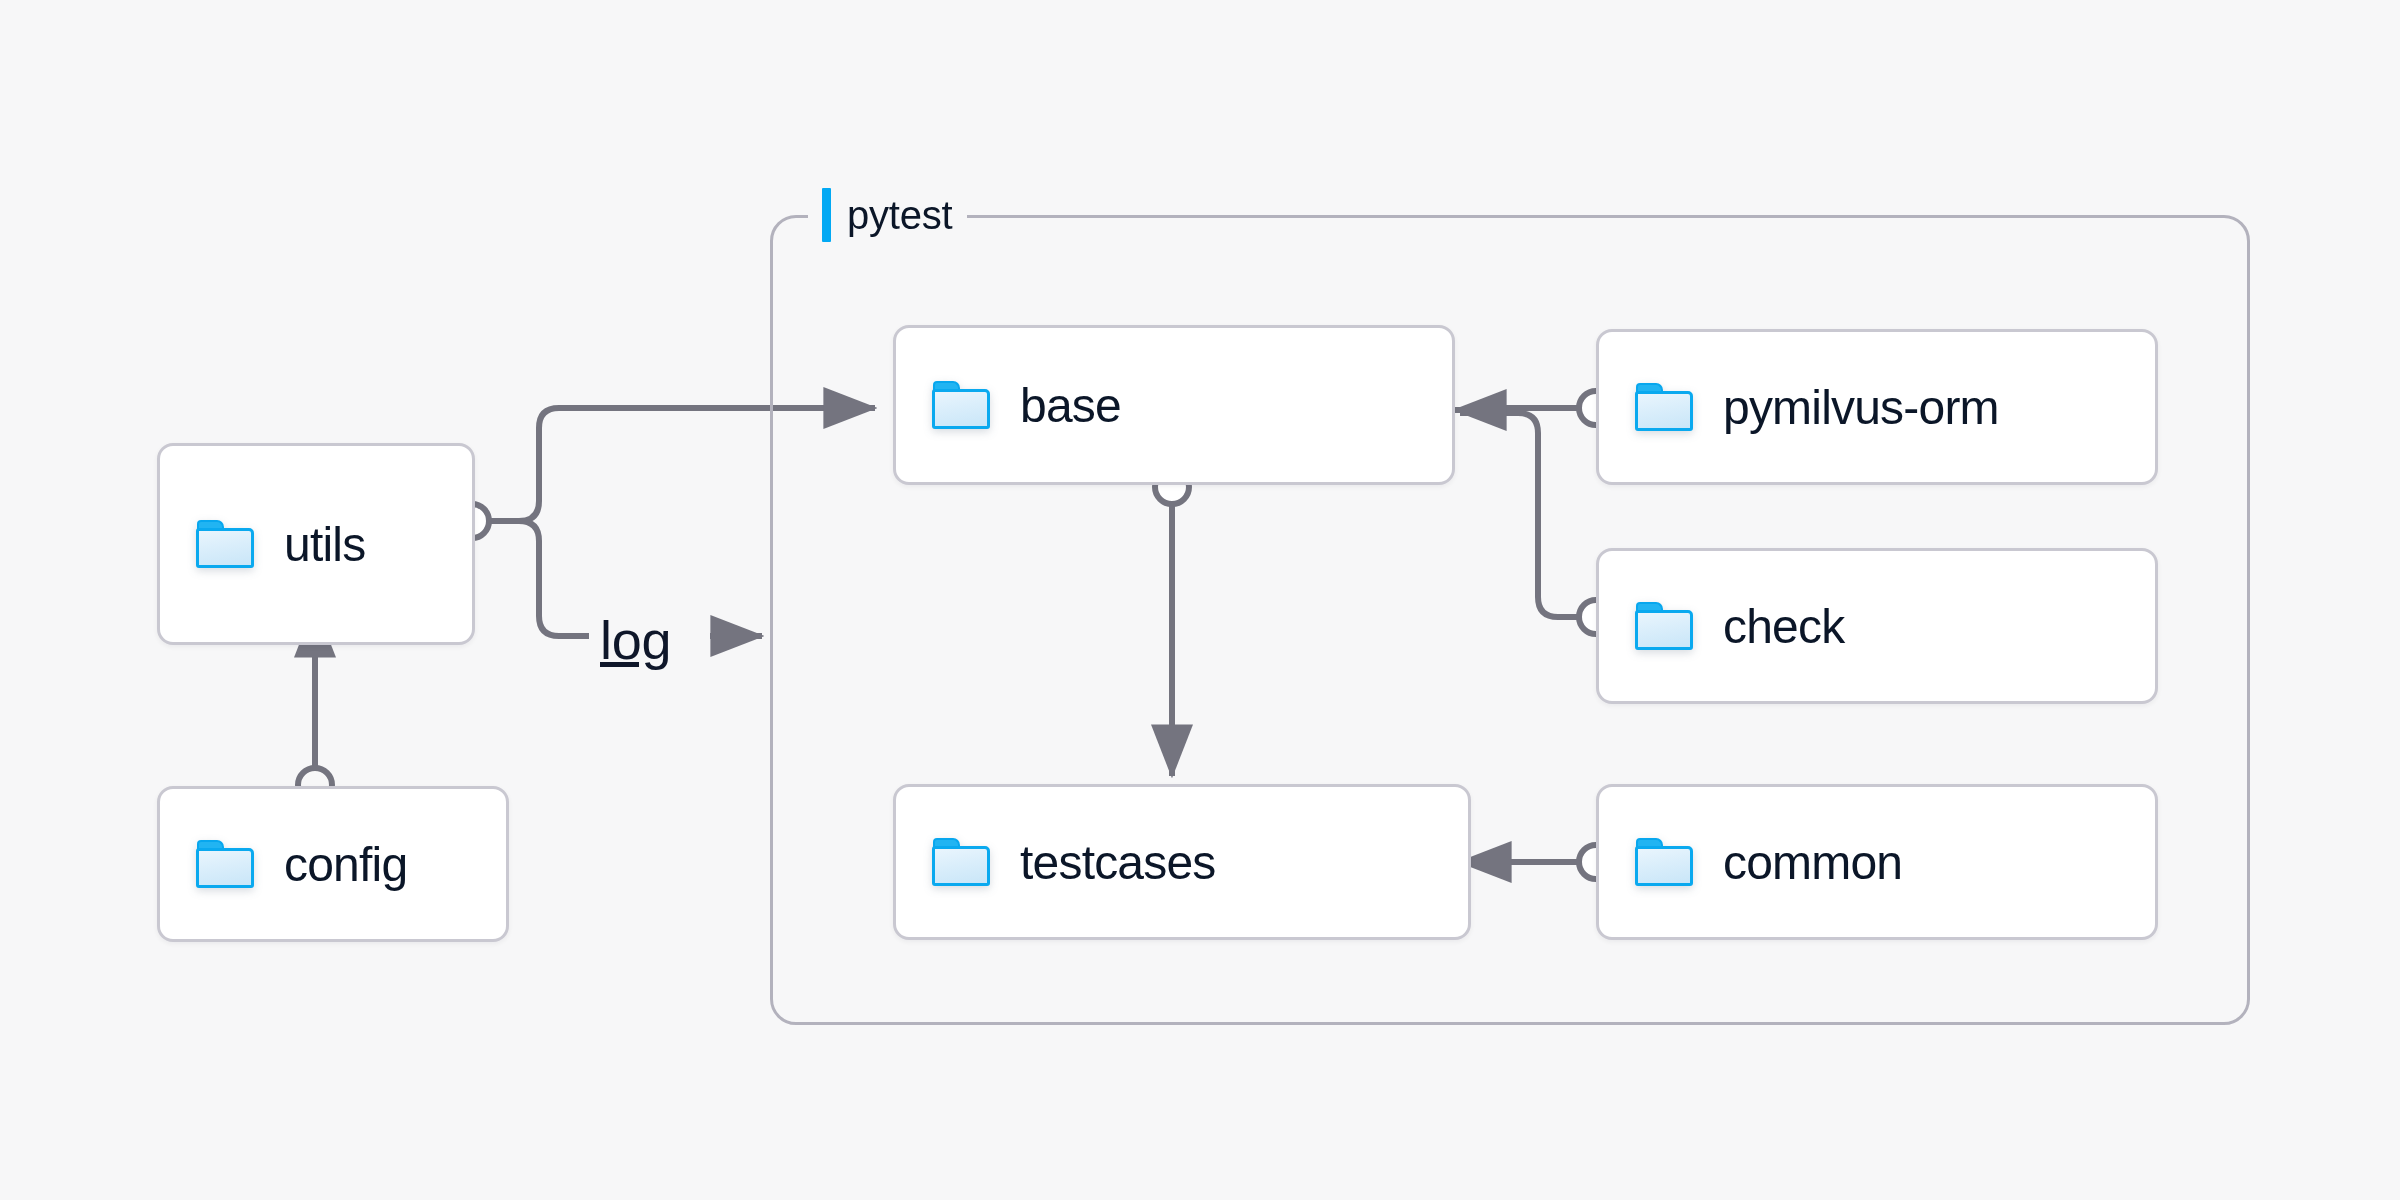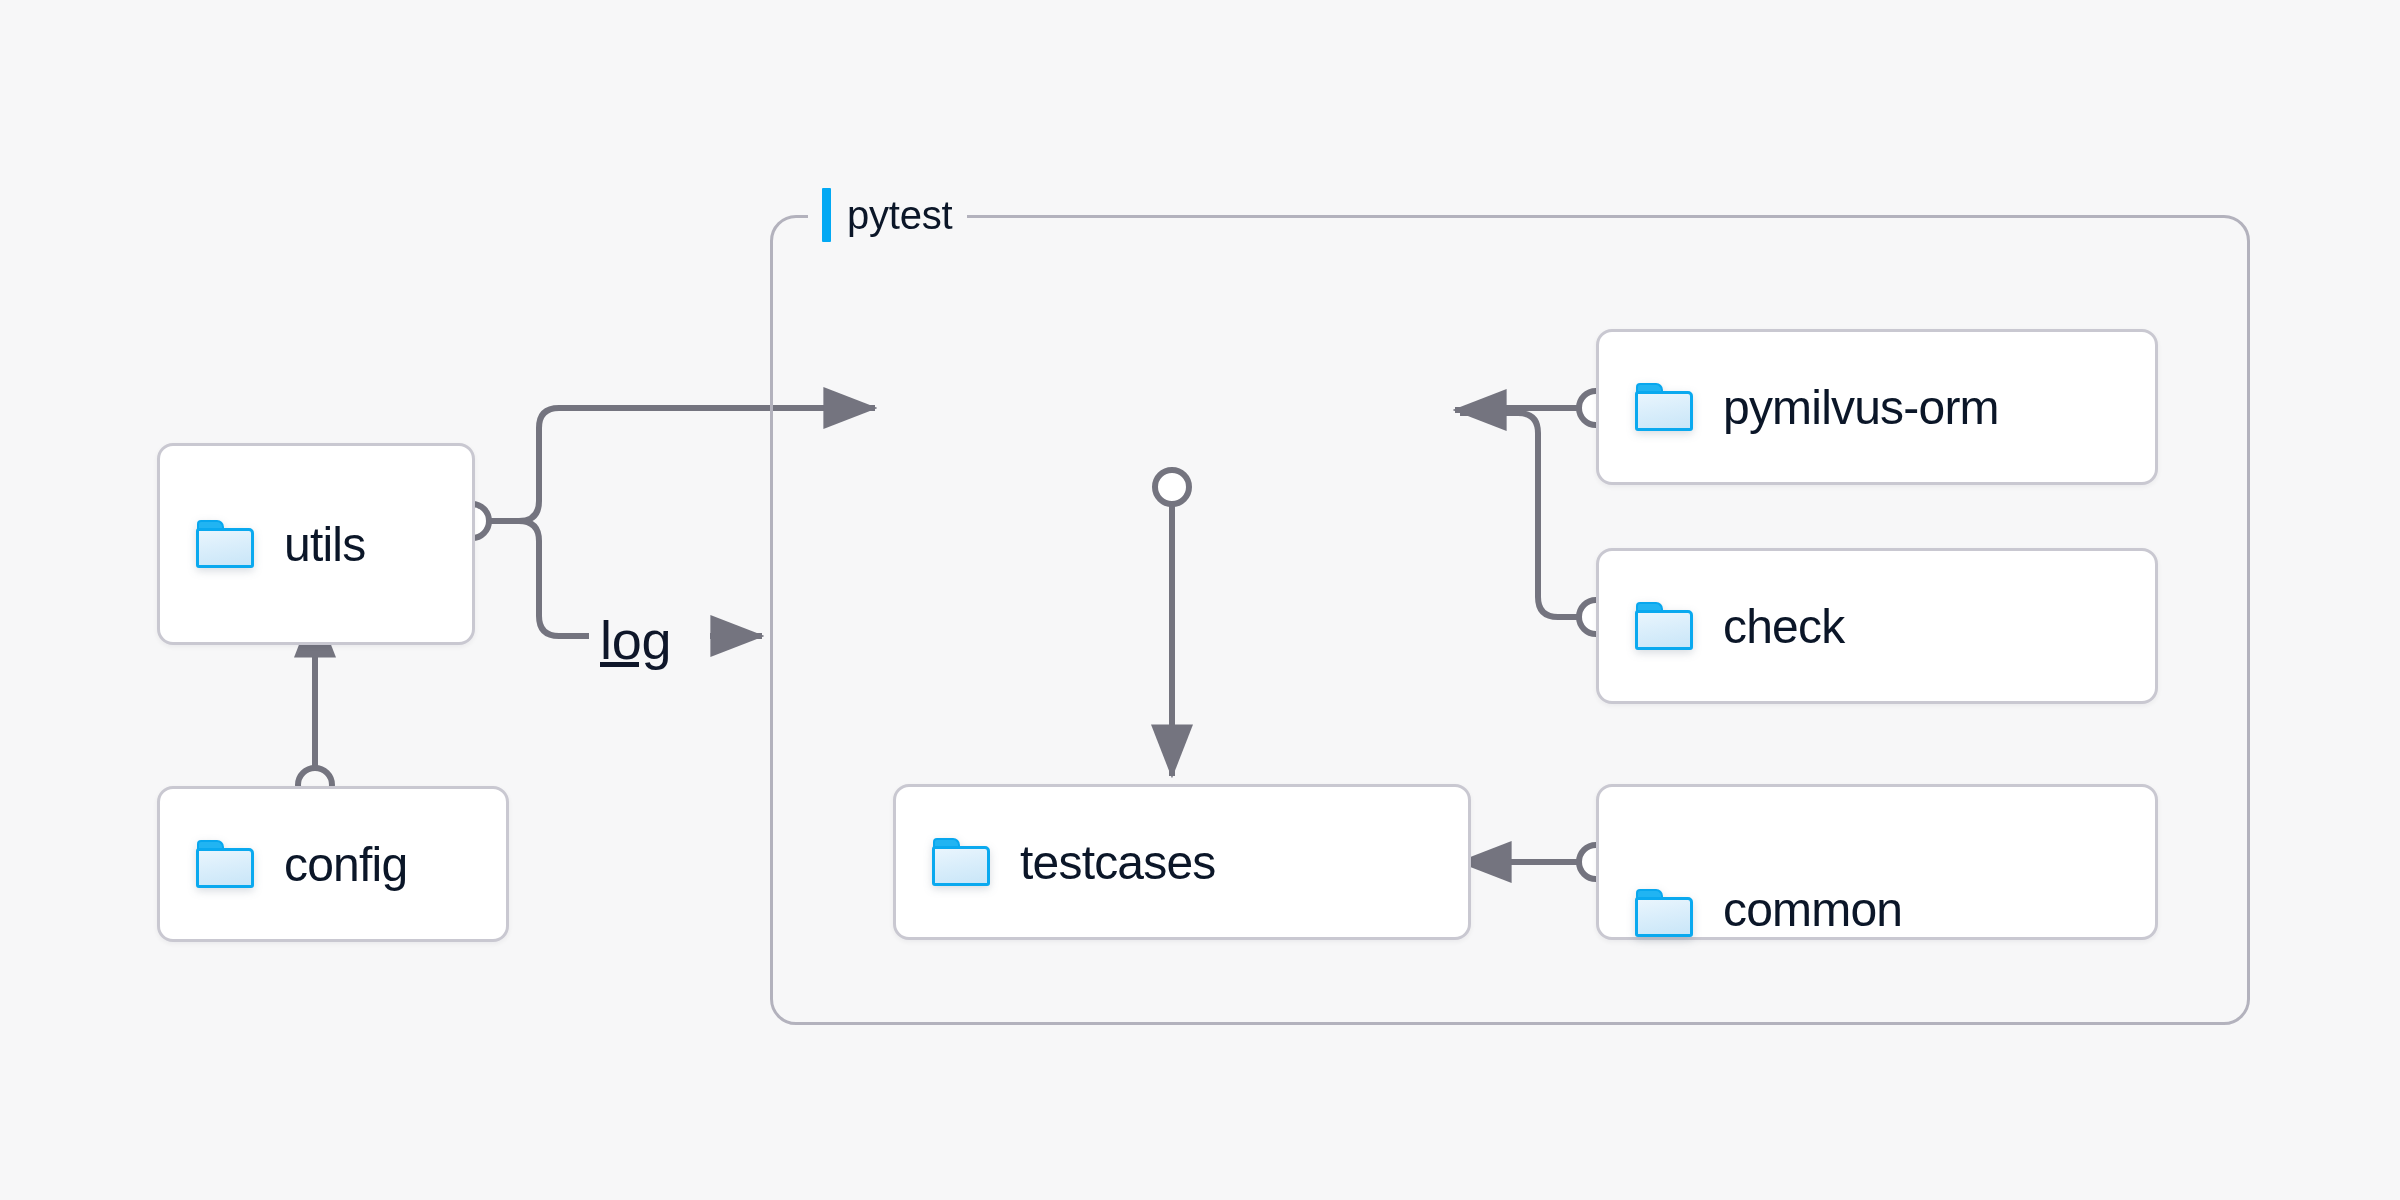--- a/index.html
+++ b/index.html
@@ -188,20 +188,27 @@
   </div>
 
   <div class="node" style="left:157px; top:786px; width:352px; height:156px;">
     <span class="folder-icon">
       <span class="f-tab"></span>
         <span class="f-body"></span>
     </span>
     <span class="node-label">config</span>
   </div>
 
+  <div class="node" style="left:893px; top:325px; width:562px; height:160px;">
+    <span class="folder-icon">
+      <span class="f-tab"></span>
+        <span class="f-body"></span>
+    </span>
+    <span class="node-label">base</span>
+  </div>
 
   <div class="node" style="left:893px; top:784px; width:578px; height:156px;">
     <span class="folder-icon">
       <span class="f-tab"></span>
         <span class="f-body"></span>
     </span>
     <span class="node-label">testcases</span>
   </div>
 
   <div class="node" style="left:1596px; top:329px; width:562px; height:156px;">
@@ -213,21 +220,21 @@
   </div>
 
   <div class="node" style="left:1596px; top:548px; width:562px; height:156px;">
     <span class="folder-icon">
       <span class="f-tab"></span>
         <span class="f-body"></span>
     </span>
     <span class="node-label">check</span>
   </div>
 
-  <div class="node" style="left:1596px; top:784px; width:562px; height:156px;align-items:flex-end;">
+  <div class="node" style="left:1596px; top:784px; width:562px; height:156px;">
     <span class="folder-icon">
       <span class="f-tab"></span>
         <span class="f-body"></span>
     </span>
     <span class="node-label">common</span>
   </div>
 
   <div class="edge-label" style="left:600px; top:609px;">log</div>
 
 </div>

